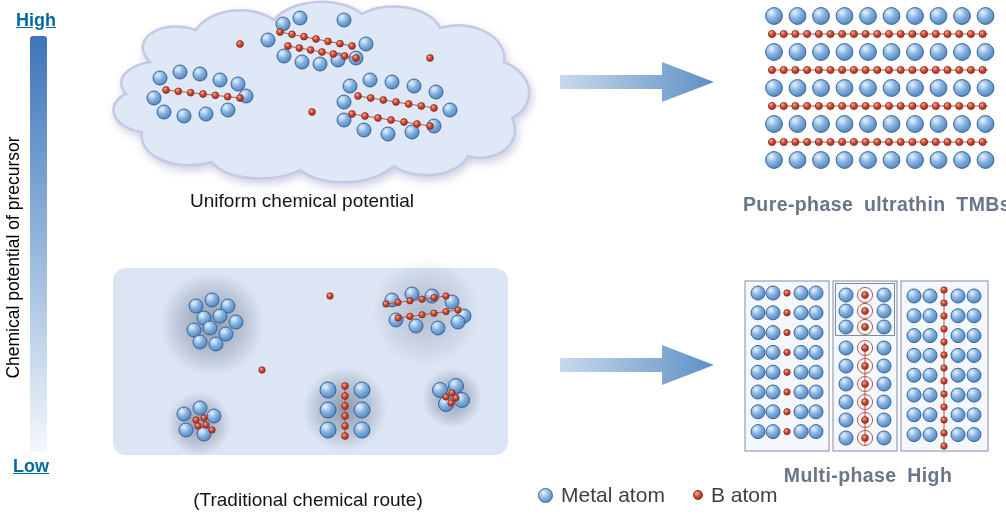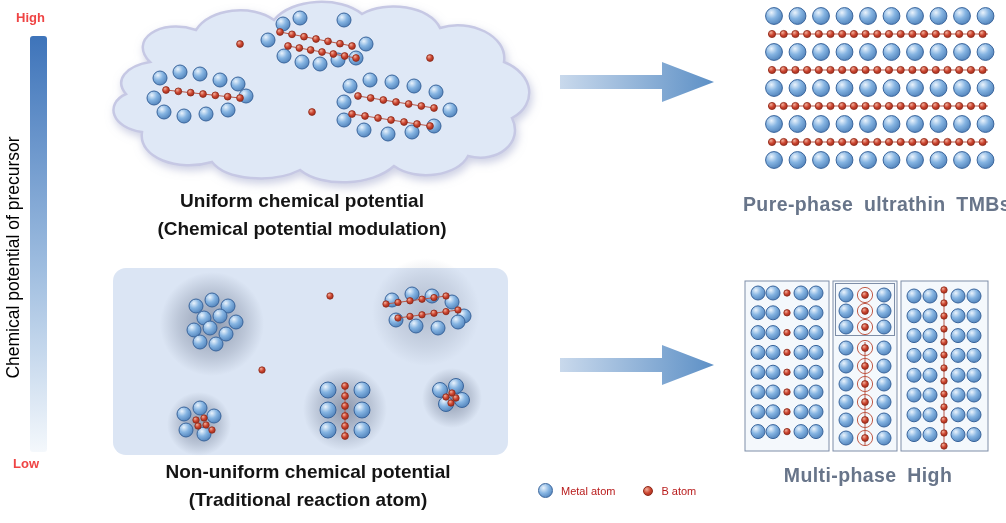--- a/index.html
+++ b/index.html
@@ -1,27 +1,27 @@
 <!DOCTYPE html>
 <html><head>
 <meta charset="utf-8">
 <style>
   * { margin:0; padding:0; box-sizing:border-box; }
   html,body { background:#ffffff; font-family:"Liberation Sans", sans-serif; }
   .canvas { position:relative; width:1006px; height:523px; background:#ffffff; overflow:hidden; }
   .canvas > svg { position:absolute; left:0; top:0; }
-  .label { position:absolute; white-space:nowrap;font-weight:bold; }
-  .axis-end { font-size:13px; color:#ef4444; font-weight:600; }
+  .label { position:absolute; white-space:nowrap; }
+  .axis-end { font-size:18px; color:#0369a1; font-weight:600;text-decoration:underline; }
   .axis-title { position:absolute; left:-160px; top:247px; width:346px; text-align:center;
                 transform:rotate(-90deg); font-size:17.5px; color:#000; white-space:nowrap; }
   .title { font-size:19px; color:#141414; transform:translateX(-50%); }
   .gray-title { font-size:19.5px; color:#68758a; font-weight:600; letter-spacing:.4px;
                 word-spacing:5px; transform:translateX(-50%); }
   .legend { position:absolute; display:flex; align-items:center; gap:8px;
-            font-size:11px; color:#b91c1c; }
+            font-size:21px; color:#404040; }
   .atom-blue { width:15px; height:15px; border-radius:50%; display:inline-block;
       background:radial-gradient(circle at 35% 30%, #eaf3fc, #85b4e2 45%, #4a7cb5 90%);
       border:1px solid #3a659c; }
   .atom-red { width:10px; height:10px; border-radius:50%; display:inline-block; margin-left:20px;
       background:radial-gradient(circle at 35% 30%, #f2b09c, #cc4530 50%, #9a2b1b 95%);
       border:1px solid #8d2818; }
 </style>
 </head>
 <body>
 
@@ -485,24 +485,22 @@
         <circle cx="958" cy="434.6" r="7" fill="url(#blueGrad)" stroke="#3a659c" stroke-width="1"></circle>
         <circle cx="974" cy="434.6" r="7" fill="url(#blueGrad)" stroke="#3a659c" stroke-width="1"></circle>
       </g>
   </svg>
 
   <div class="label axis-end" style="left:16px; top:10px;">High</div>
   <div class="label axis-end" style="left:13px; top:456px;">Low</div>
   <div class="axis-title">Chemical potential of precursor</div>
 
   <div class="label title" style="left:302px; top:190px;">Uniform chemical potential</div>
-  <div class="label title" style="left:302px; top:218px;">(Chemical potential modulation)</div>
-
-  <div class="label title" style="left:308px; top:461px;">Non-uniform chemical potential</div>
-  <div class="label title" style="left:308px; top:489px;">(Traditional reaction atom)</div>
+
+  <div class="label title" style="left:308px; top:489px;">(Traditional chemical route)</div>
 
   <div class="label gray-title" style="left:877px; top:193px;">Pure-phase ultrathin TMBs</div>
   <div class="label gray-title" style="left:868px; top:464px;">Multi-phase High</div>
 
   <div class="legend" style="left:538px; top:483px;">
     <span class="atom-blue"></span>
     <span>Metal atom</span>
     <span class="atom-red"></span>
     <span>B atom</span>
   </div>

